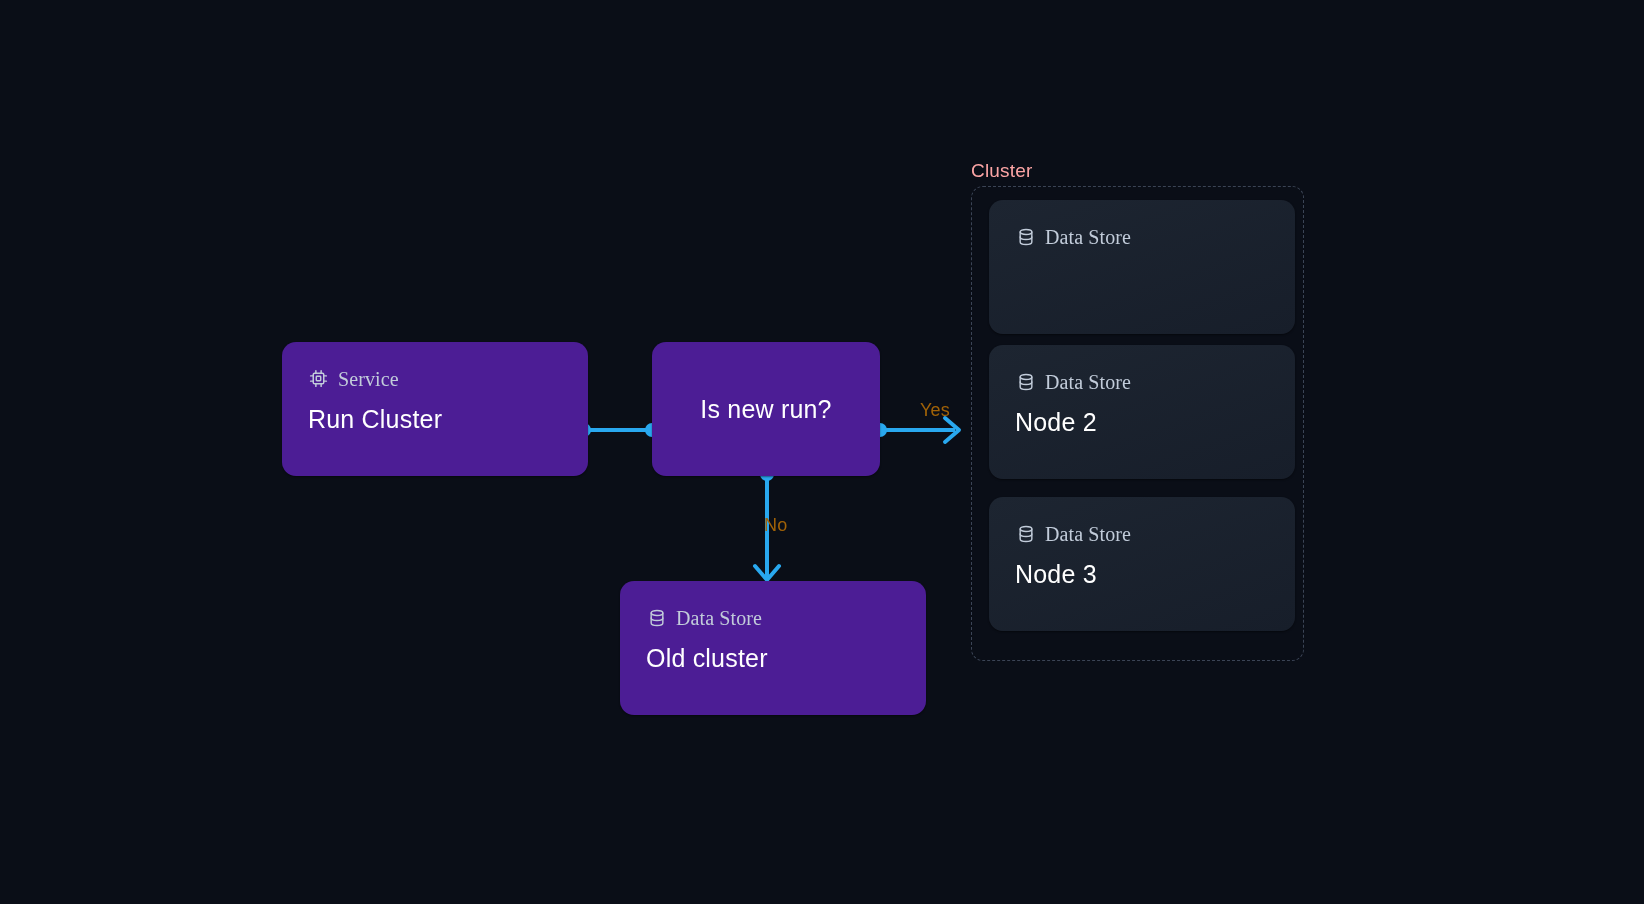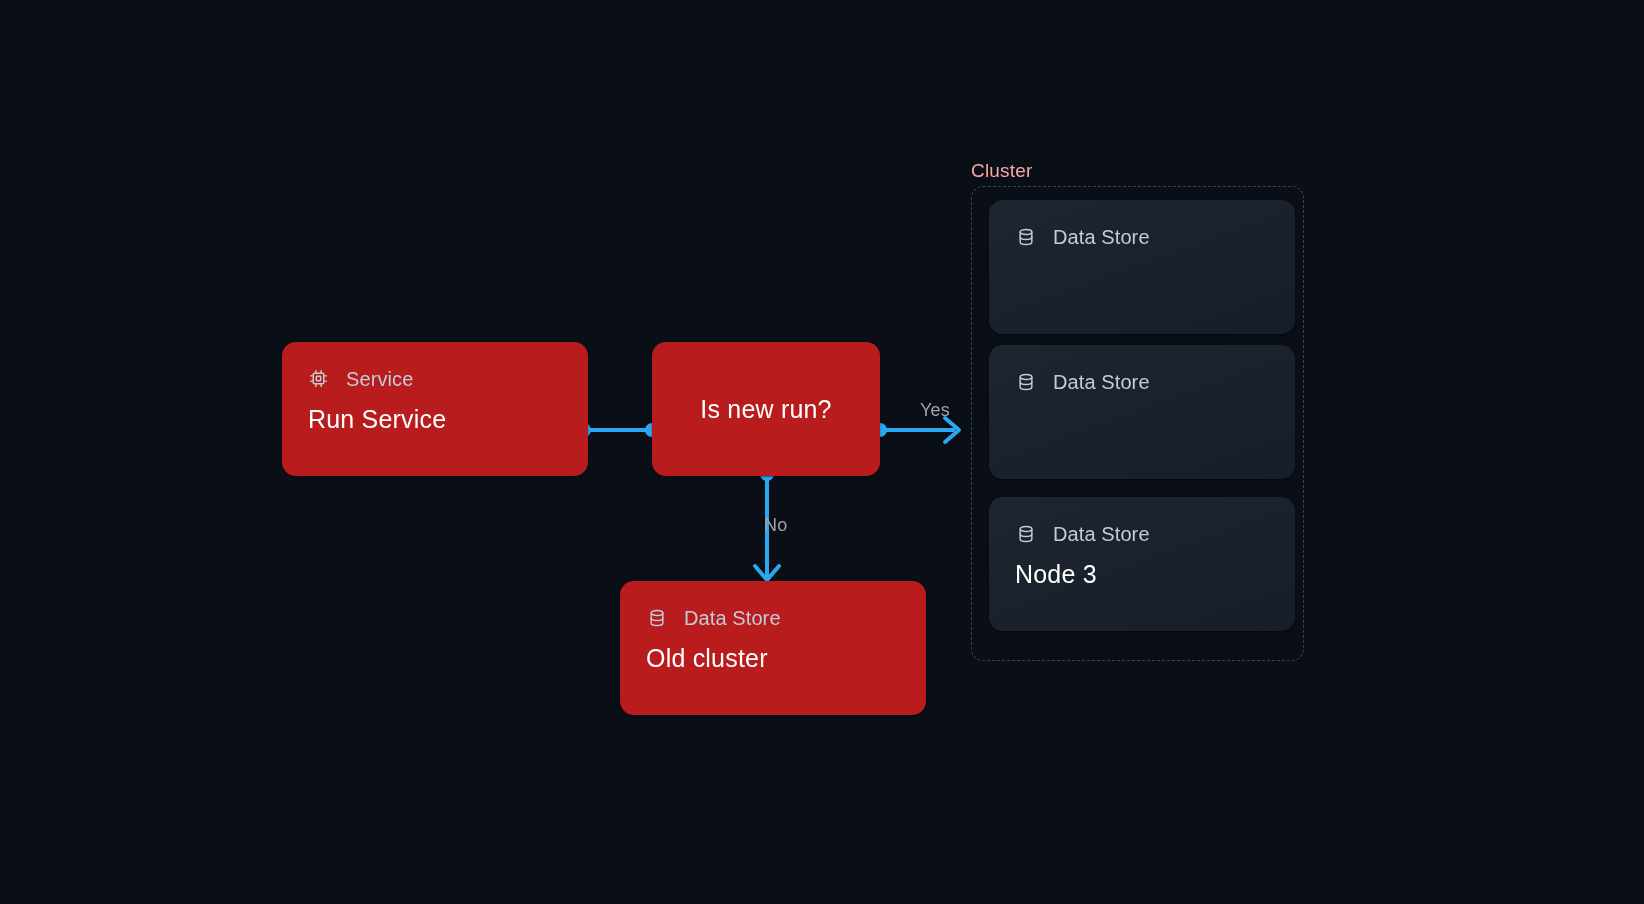--- a/index.html
+++ b/index.html
@@ -31,34 +31,35 @@
     width: 1644px;
     height: 904px;
     pointer-events: none;
   }
 
   
   .node {
     position: absolute;
     box-sizing: border-box;
     border-radius: 14px;
-    background: #b91c1c;
+    background: #4c1d95;
     box-shadow: 0 1px 2px rgba(0,0,0,0.45);
   }
   .node.grad {
     background: linear-gradient(160deg, #1d2531 0%, #171e2a 100%);
   }
   .node-type {
     display: flex;
     align-items: center;
-    gap: 17px;
+    gap: 9px;
     color: #c2ccda;
     font-size: 20px;
     line-height: 1;
     letter-spacing: 0.1px;
+    font-family: Liberation Serif, serif;
   }
   .node-type .icon {
     display: inline-flex;
     width: 21px;
     height: 21px;
     flex: 0 0 21px;
     align-items: center;
     justify-content: center;
   }
   .node-title {
@@ -96,21 +97,21 @@
     position: absolute;
     color: #fca5a5;
     font-size: 19px;
     letter-spacing: 0.2px;
     white-space: nowrap;
   }
 
   
   .edge-label {
     position: absolute;
-    color: #a3a3a3;
+    color: #a16207;
     font-size: 18px;
     letter-spacing: 0.2px;
     white-space: nowrap;
   }
 </style>
 </head>
 <body>
 
 <div id="canvas">
 
@@ -148,21 +149,21 @@
     <div class="node-type">
       <span class="icon">
         <svg width="21" height="21" viewBox="0 0 24 24" fill="none" stroke="#c2ccda" stroke-width="1.7" stroke-linecap="round" stroke-linejoin="round">
           <rect x="6" y="6" width="12" height="12" rx="1.5"></rect>
           <rect x="9.5" y="9.5" width="5" height="5" rx="0.8"></rect>
           <path d="M9 3v3M15 3v3M9 18v3M15 18v3M3 9h3M3 15h3M18 9h3M18 15h3"></path>
         </svg>
       </span>
       <span>Service</span>
     </div>
-    <div class="node-title">Run Service</div>
+    <div class="node-title">Run Cluster</div>
   </div>
 
   <div class="node decision" style="left:652px; top:342px; width:228px; height:134px;border-radius:14px;">
     <div class="decision-label">Is new run?</div>
   </div>
 
   <div class="node grad node-pad" style="left:989px; top:200px; width:306px; height:134px;">
     <div class="node-type">
       <span class="icon">
         <svg width="20" height="20" viewBox="0 0 24 24" fill="none" stroke="#c2ccda" stroke-width="1.7" stroke-linecap="round" stroke-linejoin="round">
@@ -179,20 +180,21 @@
     <div class="node-type">
       <span class="icon">
         <svg width="20" height="20" viewBox="0 0 24 24" fill="none" stroke="#c2ccda" stroke-width="1.7" stroke-linecap="round" stroke-linejoin="round">
           <ellipse cx="12" cy="6" rx="7" ry="3"></ellipse>
           <path d="M5 6v12c0 1.66 3.13 3 7 3s7-1.34 7-3V6"></path>
           <path d="M5 12c0 1.66 3.13 3 7 3s7-1.34 7-3"></path>
         </svg>
       </span>
       <span>Data Store</span>
     </div>
+    <div class="node-title">Node 2</div>
   </div>
 
   <div class="node grad node-pad" style="left:989px; top:497px; width:306px; height:134px;">
     <div class="node-type">
       <span class="icon">
         <svg width="20" height="20" viewBox="0 0 24 24" fill="none" stroke="#c2ccda" stroke-width="1.7" stroke-linecap="round" stroke-linejoin="round">
           <ellipse cx="12" cy="6" rx="7" ry="3"></ellipse>
           <path d="M5 6v12c0 1.66 3.13 3 7 3s7-1.34 7-3V6"></path>
           <path d="M5 12c0 1.66 3.13 3 7 3s7-1.34 7-3"></path>
         </svg>

